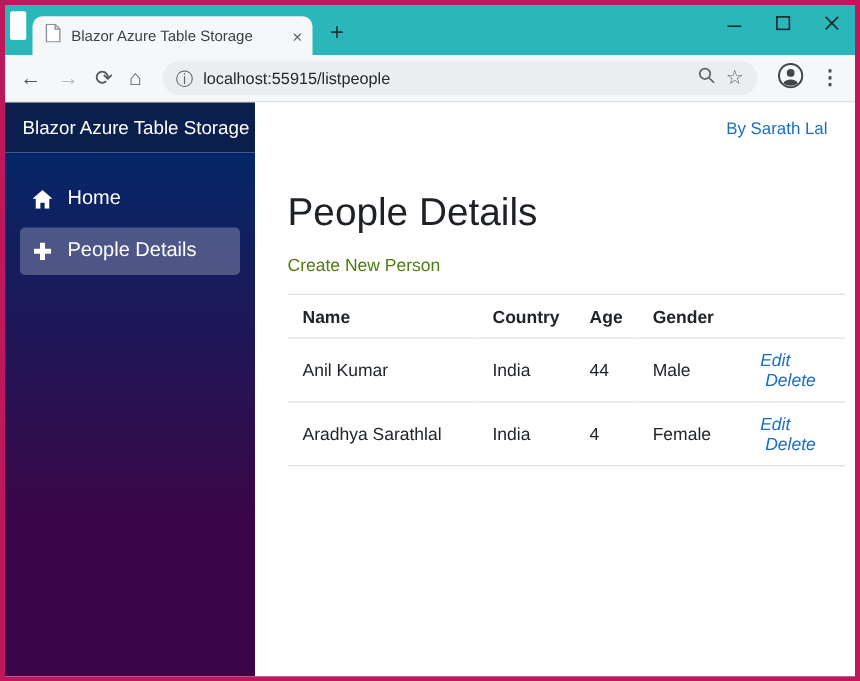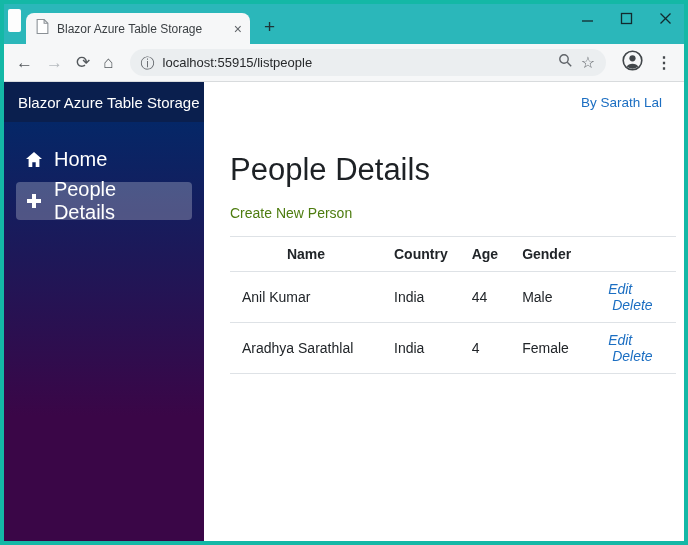--- a/index.html
+++ b/index.html
@@ -4,21 +4,21 @@
 <style>
   * { box-sizing: border-box; }
   html,body { margin:0; padding:0; }
   body {
     width: 688px; height: 545px;
     font-family: "Liberation Sans", sans-serif;
     background: #fff;
   }
   .frame {
     width: 688px; height: 545px;
-    border: 4px solid #14b8a6;
+    border: 4px solid #be185d;
     display: flex; flex-direction: column;
     background: #fff; overflow: hidden;
   }
 
   
   .tabstrip {
     height: 40px; background: #2bb7ba; flex-shrink: 0;
     display: flex; align-items: flex-end; position: relative;
   }
   .corner-chip {
@@ -77,42 +77,42 @@
 
   
   .app-body { flex: 1; display: flex; min-height: 0; }
   .sidebar {
     width: 200px; flex-shrink: 0; padding-top: 14px;
     background: linear-gradient(180deg, #052767 0%, #3a0647 70%);
   }
   .nav-item {
     display: flex; align-items: center; gap: 12px;
     height: 38px; margin: 4px 12px; padding: 0 10px;
-    border-radius: 4px; color: #fff; font-size: 20px; cursor: default;
+    border-radius: 4px; color: #fff; font-size: 16px; cursor: default;
   }
   .nav-item.active { background: rgba(255,255,255,0.25); }
   .nav-item .ic { display: inline-flex; width: 16px; justify-content: center; }
 
   .content { flex: 1; background: #fff; padding: 22px 20px 0 26px; overflow: hidden; }
   .page-title {
     margin: 8px 0 16px 0; font-size: 31px; font-weight: 400; color: #1d2125;
   }
   .create-link {
     display: inline-block; color: #4d7c0f; font-size: 14px;
     text-decoration: none; margin-bottom: 15px;
   }
   table.people {
     border-collapse: collapse; width: 446px; font-size: 14px; color: #212529;
   }
   .people th, .people td {
     text-align: left; padding: 9px 12px;
     border-bottom: 1px solid #dee2e6;
   }
   .people thead th { border-top: 1px solid #dee2e6; font-weight: 600; }
-  .people th:nth-child(1) { width: 152px; text-align: center; }
+  .people th:nth-child(1) { width: 152px; }
   .people th:nth-child(2) { width: 76px; }
   .people th:nth-child(3) { width: 48px; }
   .people th:nth-child(4) { width: 86px; }
   .action-link { color: #1b6ec2; text-decoration: none; font-style: italic; }
   .action-link + .action-link { margin-left: 4px; text-align: center; }
 </style>
 </head>
 <body>
 
 <div class="frame">

